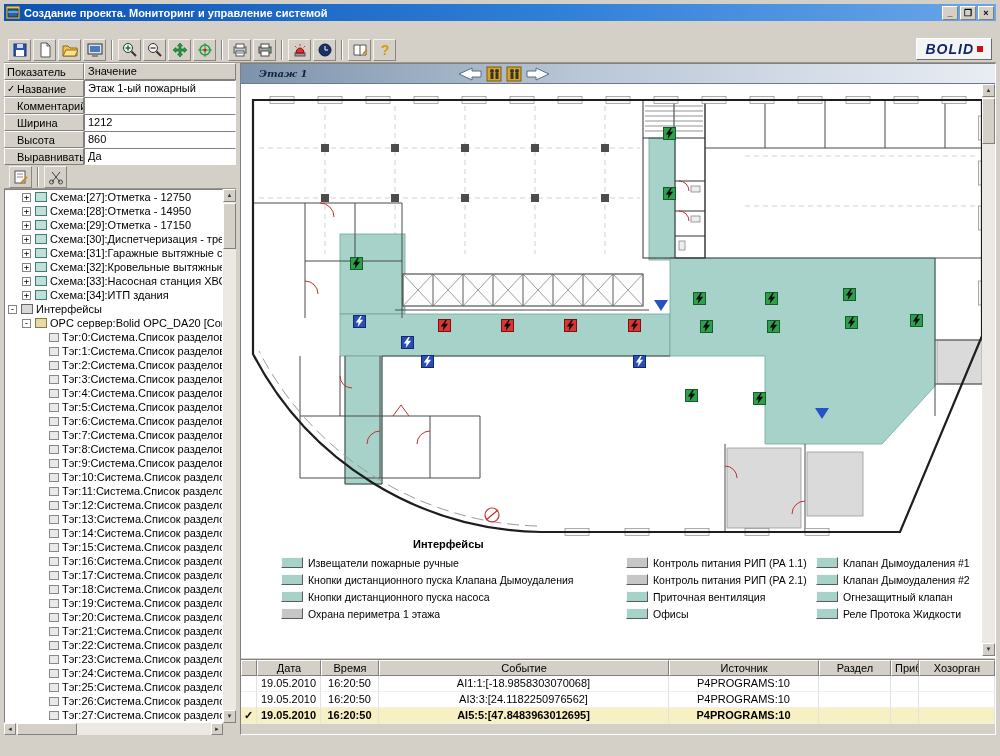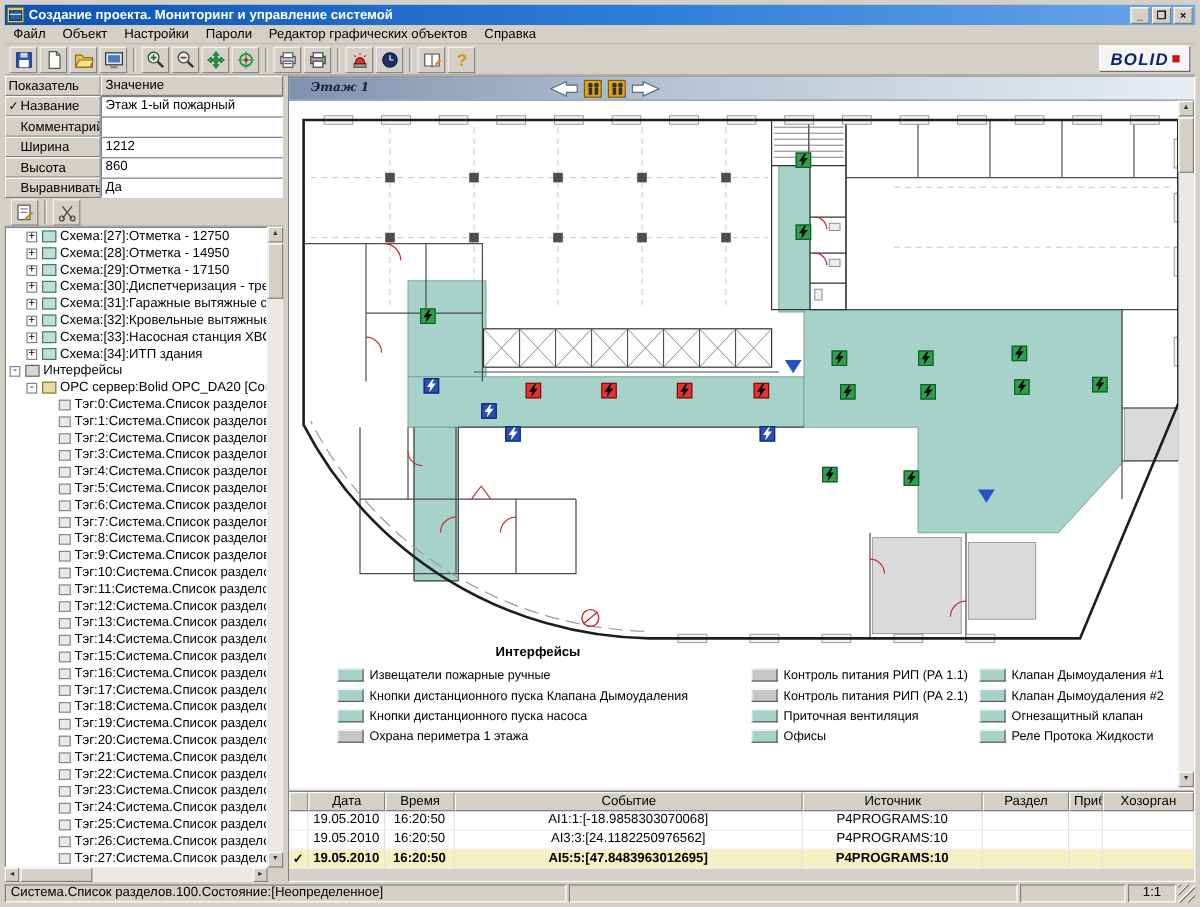--- a/index.html
+++ b/index.html
@@ -138,34 +138,20 @@
           <rect x="2" y="3" width="10" height="8" fill="#2b5fb0" stroke="#10306e"></rect>
           <line x1="2" y1="6" x2="12" y2="6" stroke="#9ec" stroke-width="1"></line>
         </svg>
     </span>
     <span class="title-text">Создание проекта. Мониторинг и управление системой</span>
     <span class="win-btn">_</span>
     <span class="win-btn">❐</span>
     <span class="win-btn">×</span>
   </div>
 
-  <div class="menubar">
-
-      <span class="menu-item">Файл</span>
-
-      <span class="menu-item">Объект</span>
-
-      <span class="menu-item">Настройки</span>
-
-      <span class="menu-item">Пароли</span>
-
-      <span class="menu-item">Редактор графических объектов</span>
-
-      <span class="menu-item">Справка</span>
-    </div>
 
   <div class="toolbar">
     <span class="tb-btn" title="save">
         <svg width="16" height="16">
           <rect x="2" y="2" width="12" height="12" fill="#2956b2" stroke="#16306e"></rect>
           <rect x="5" y="2" width="6" height="4" fill="#cfd8ea"></rect>
           <rect x="4" y="8" width="8" height="6" fill="#fff"></rect>
         </svg>
       </span>
     <span class="tb-btn" title="new-file">
@@ -1016,21 +1002,14 @@
               <div class="ec c4">P4PROGRAMS:10</div>
               <div class="ec c5"></div>
               <div class="ec c6"></div>
               <div class="ec c7"></div>
             </div>
           </div>
       </div>
     </div>
   </div>
 
-  <div class="statusbar">
-    <span class="sb-panel sb-msg">Система.Список разделов.100.Состояние:[Неопределенное]</span>
-    <span class="sb-panel sb-fill"></span>
-    <span class="sb-panel sb-small"></span>
-    <span class="sb-panel sb-zoom">1:1</span>
-    <span class="sb-panel grip"></span>
-  </div>
 
 </div>
 
 </body></html>

